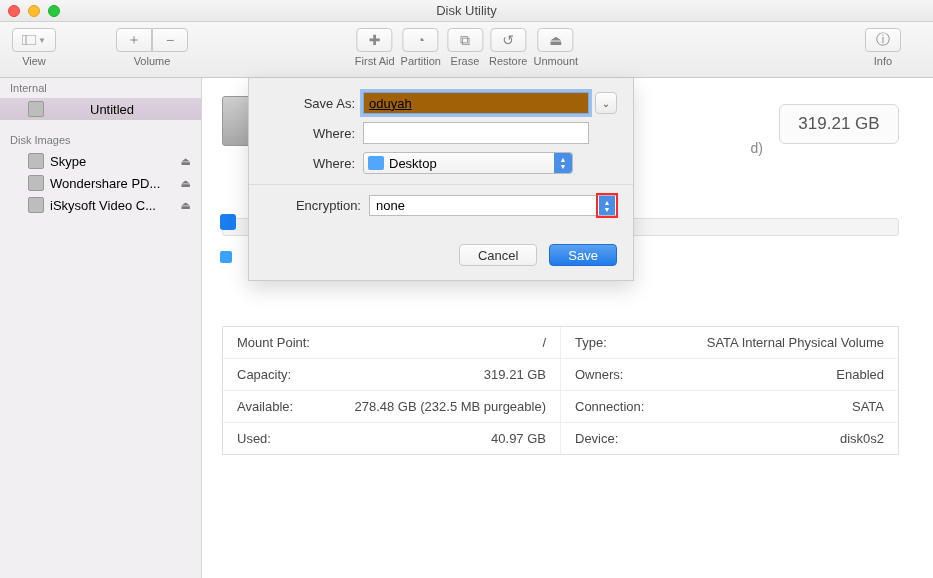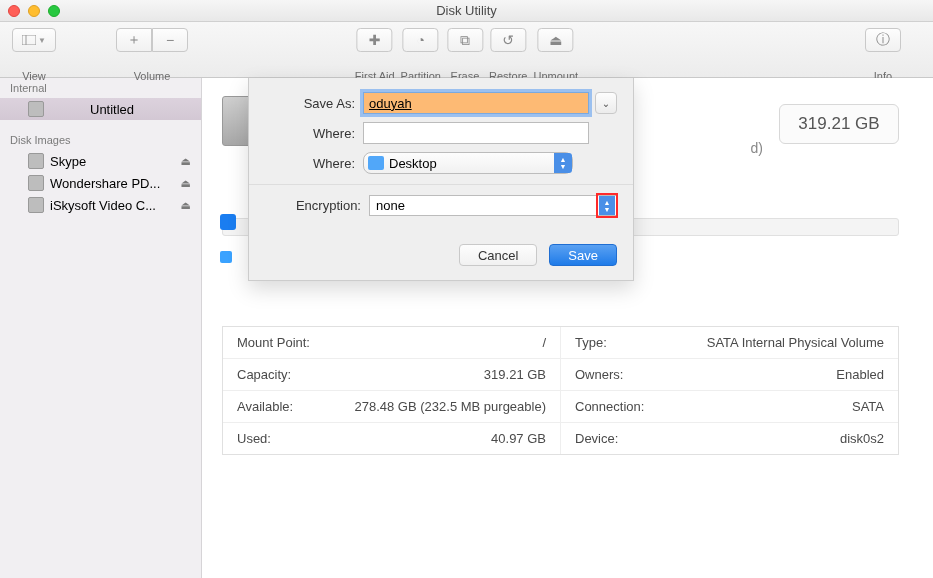--- a/index.html
+++ b/index.html
@@ -16,21 +16,21 @@
 
     
     .toolbar { height: 56px; background: linear-gradient(#f7f7f7,#ececec); border-bottom: 1px solid #c9c9c9; display: flex; align-items: flex-start; padding: 6px 12px 0; position: relative; }
     .toolgrp { display: flex; flex-direction: column; align-items: center; margin-right: 20px; }
     .toolgrp.right { position: absolute; right: 12px; }
     .btnrow { display: flex; gap: 0; }
     .tbtn { height: 24px; min-width: 36px; background: linear-gradient(#fdfdfd,#f1f1f1); border: 1px solid #c9c9c9; display: flex; align-items: center; justify-content: center; color: #888; font-size: 14px; }
     .tbtn:first-child { border-radius: 4px 0 0 4px; }
     .tbtn:last-child { border-radius: 0 4px 4px 0; }
     .tbtn.single { border-radius: 4px; }
-    .toollabel { font-size: 11px; color: #6b6b6b; margin-top: 18px; }
+    .toollabel { font-size: 11px; color: #6b6b6b; margin-top: 3px; }
 
     
     .mainrow { display: flex; height: calc(100% - 78px); }
 
     
     .sidebar { width: 202px; background: #f1eff2; border-right: 1px solid #d6d4d7; font-size: 13px; }
     .sbhdr { color: #7a7a7a; font-size: 11px; padding: 4px 10px; }
     .sbrow { display: flex; align-items: center; padding: 3px 10px 3px 28px; position: relative; }
     .sbrow.sel { background: linear-gradient(#dcd2dd,#d3c8d4); gap: 40px; }
     .sbrow .ico { width: 16px; height: 16px; background: #bdbdbd; border: 1px solid #999; border-radius: 2px; margin-right: 6px; }
@@ -55,21 +55,21 @@
     .info-line:last-child { border-bottom: none; }
 
     
     .sheet { position: absolute; top: 78px; left: 248px; width: 386px; background: #efefef; border: 1px solid #ccc; border-top: none; box-shadow: 0 8px 20px rgba(0,0,0,.15); font-size: 13px; }
     .sheet-top { padding: 14px 16px 10px; }
     .srow { display: flex; align-items: center; margin-bottom: 8px; }
     .srow label { width: 90px; text-align: right; margin-right: 8px; color: #333; }
     .txt { flex: 1; height: 22px; border: 1px solid #bcbcbc; background: #fff; padding: 0 5px; font-size: 13px; }
     .txt.focus { outline: 3px solid #9bc0ef; border-color: #7aa9df; }
     .expand-btn { width: 22px; height: 22px; margin-left: 6px; background: linear-gradient(#fdfdfd,#ececec); border: 1px solid #c9c9c9; border-radius: 4px; display: flex; align-items: center; justify-content: center; color: #555; font-size: 10px; }
-    .where-sel { flex: 1; height: 22px; background: linear-gradient(#fdfdfd,#f1f1f1); border: 1px solid #bcbcbc; border-radius: 8px; display: flex; align-items: center; padding: 0 20px 0 4px; position: relative; }
+    .where-sel { flex: 1; height: 22px; background: linear-gradient(#fdfdfd,#f1f1f1); border: 1px solid #bcbcbc; border-radius: 3px; display: flex; align-items: center; padding: 0 20px 0 4px; position: relative; }
     .where-sel .fldr { width: 16px; height: 14px; background: #51a7f9; border-radius: 2px; margin-right: 5px; }
     .where-sel .arrows { position: absolute; right: 0; top: 0; bottom: 0; width: 18px; background: #4a8fe7; border-radius: 0 3px 3px 0; color: #fff; display: flex; flex-direction: column; align-items: center; justify-content: center; font-size: 7px; line-height: 7px; }
 
     .sheet-mid { padding: 10px 16px 12px; border-top: 1px solid #ddd; }
     .msel { flex: 1; height: 21px; background: #fff; border: 1px solid #bcbcbc; display: flex; align-items: center; padding: 0 20px 0 6px; position: relative; font-size: 13px; }
     .msel .arrows2 { position: absolute; right: 0; top: -2px; bottom: -2px; width: 16px; background: #4a8fe7; display: flex; flex-direction: column; align-items: center; justify-content: center; color: #fff; font-size: 7px; line-height: 7px; }
     .redbox { border: 2px solid #ff2a2a; padding: 1px; }
     .sheet-btns { padding: 8px 16px 14px; display: flex; justify-content: flex-end; gap: 12px; }
     .osxbtn { height: 22px; padding: 0 18px; border-radius: 4px; font-size: 13px; border: 1px solid #c9c9c9; background: linear-gradient(#fdfdfd,#f1f1f1); color: #333; }
     .osxbtn.primary { background: linear-gradient(#5aa1f2,#1f7be8); border-color: #1f6ed2; color: #fff; }
@@ -230,21 +230,21 @@
           </div>
       </div>
     </div>
   </div>
 </div>
 
 <div class="sheet">
   <div class="sheet-top">
     <div class="srow">
       <label>Save As:</label>
-      <input class="txt focus" style="background: #fdba74; text-decoration: underline;" value="oduyah">
+      <input class="txt focus" style="background: #a16207; text-decoration: underline;" value="oduyah">
       <div class="expand-btn">
           <span>⌄</span>
         </div>
     </div>
     <div class="srow">
       <label>Where:</label>
       <input class="txt" style="">
       <div style="width:28px"></div>
     </div>
     <div class="srow" style="margin-bottom:0">

